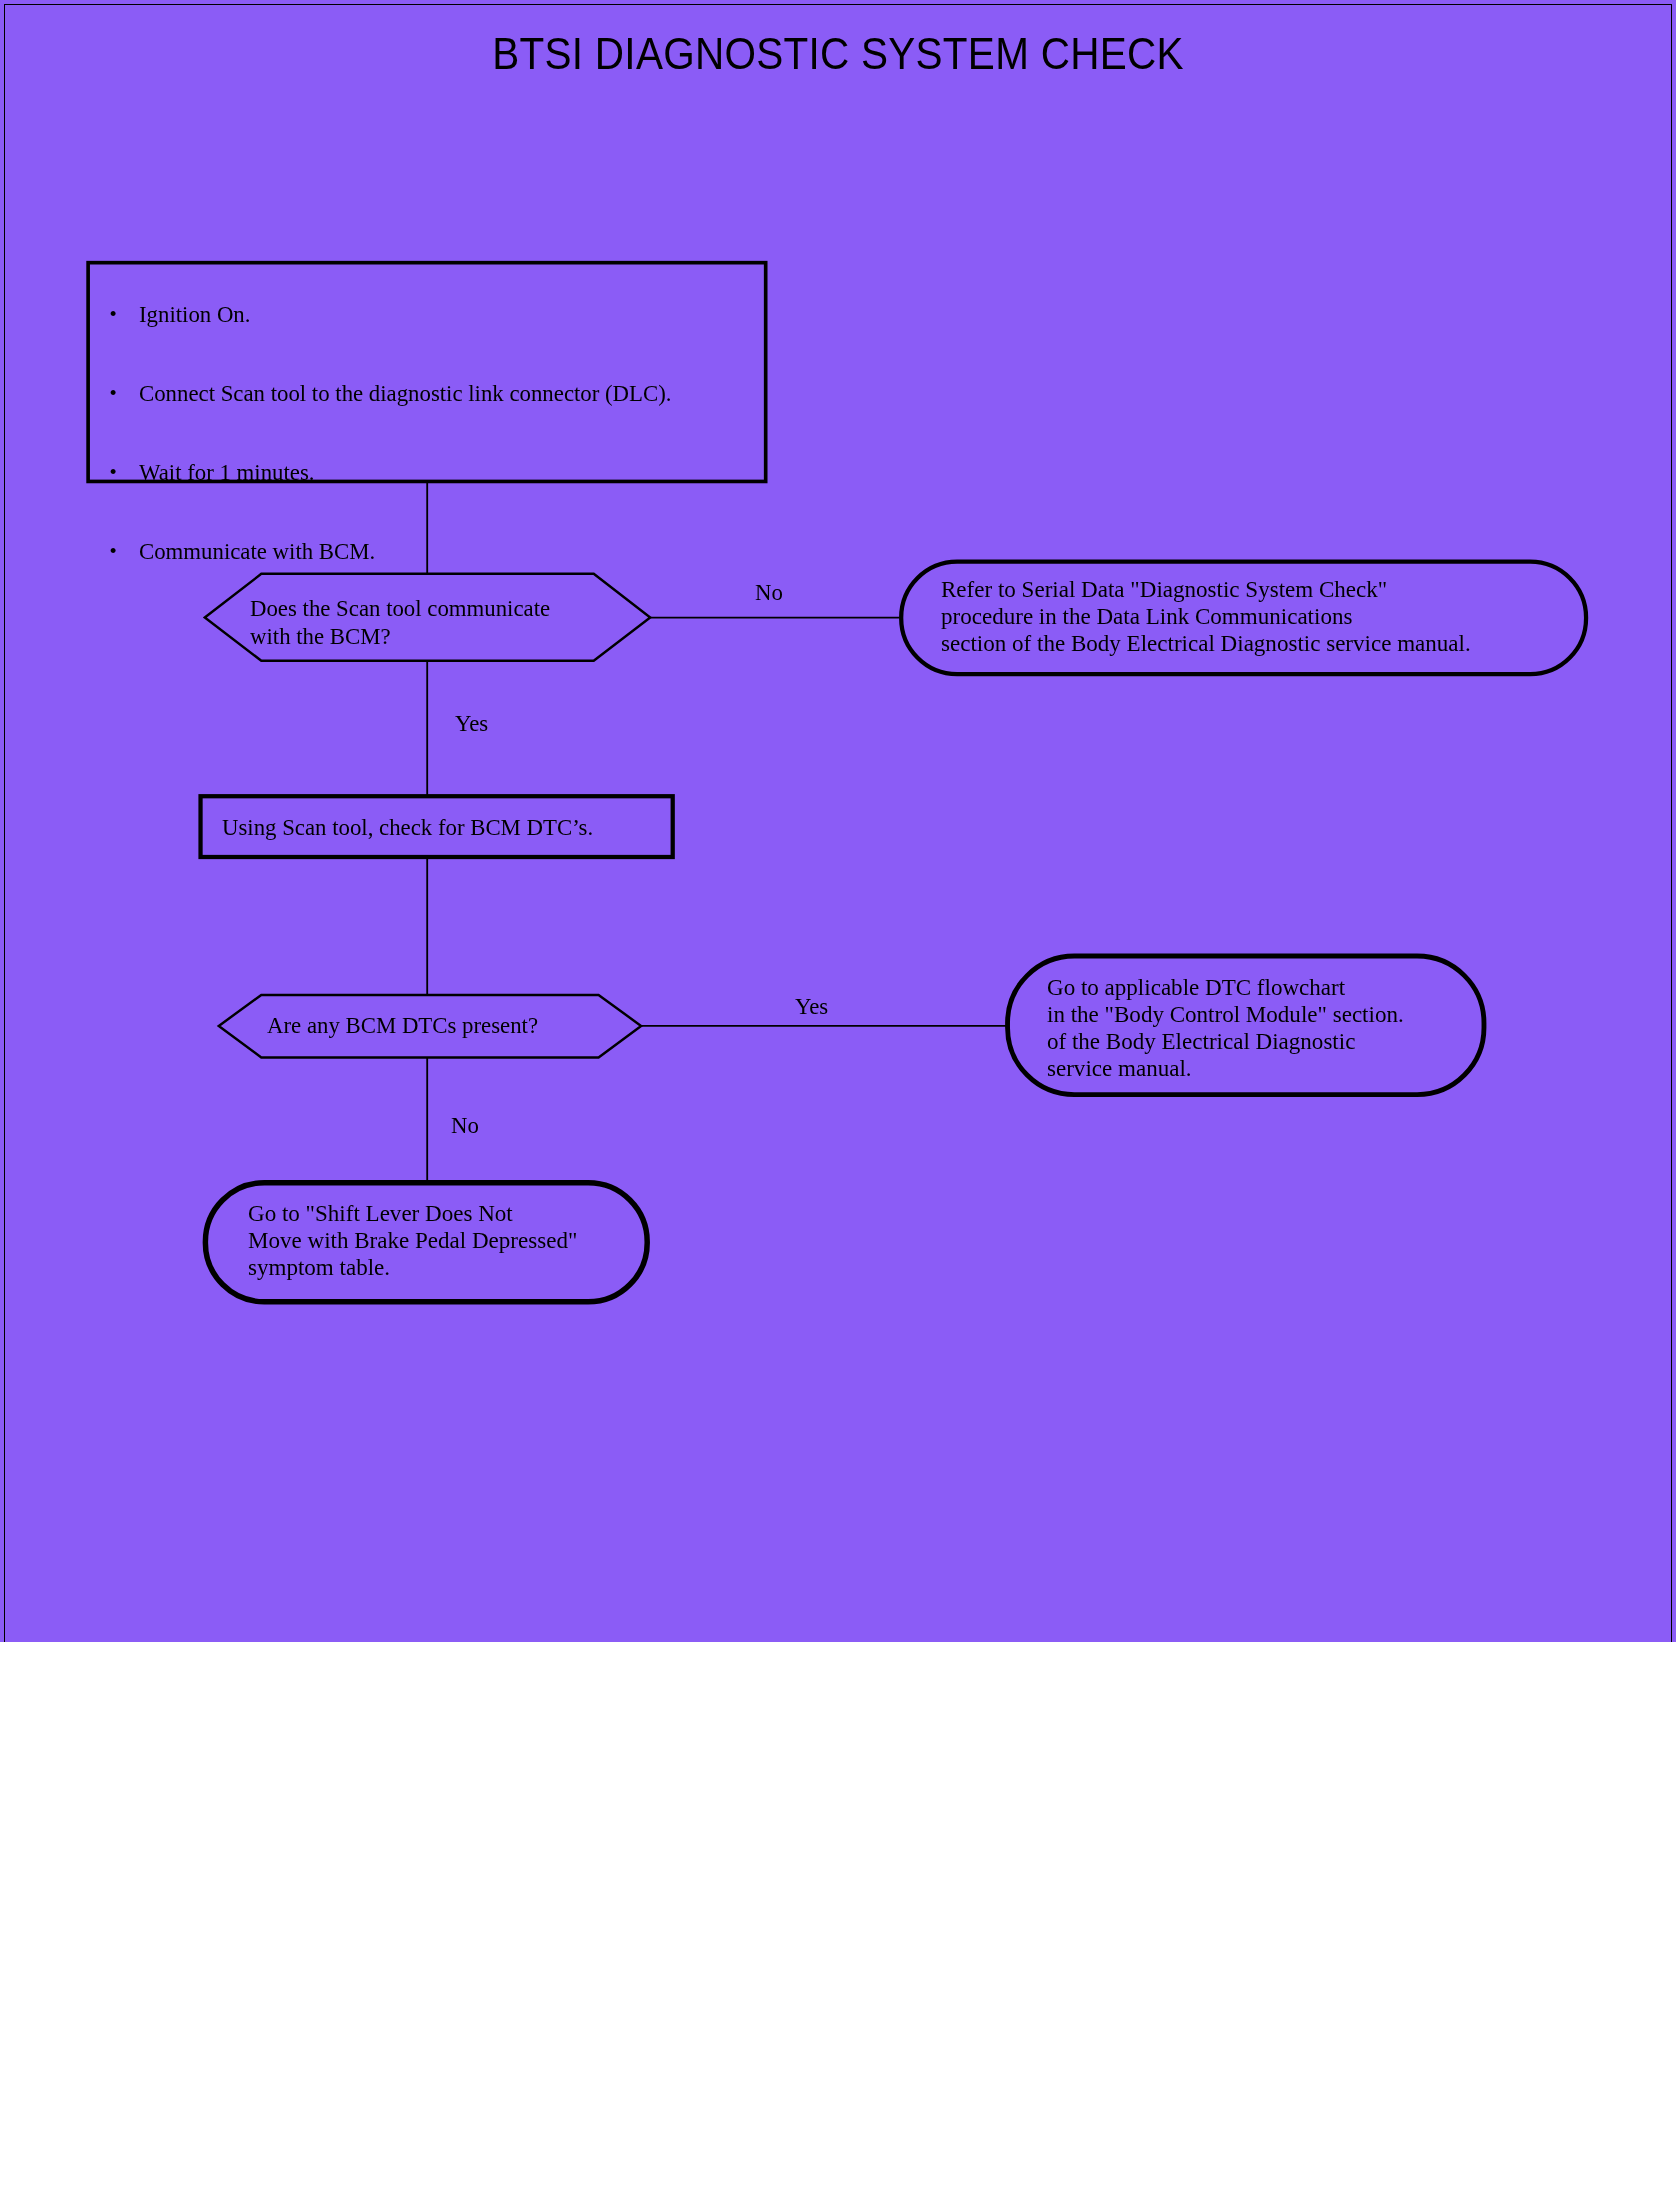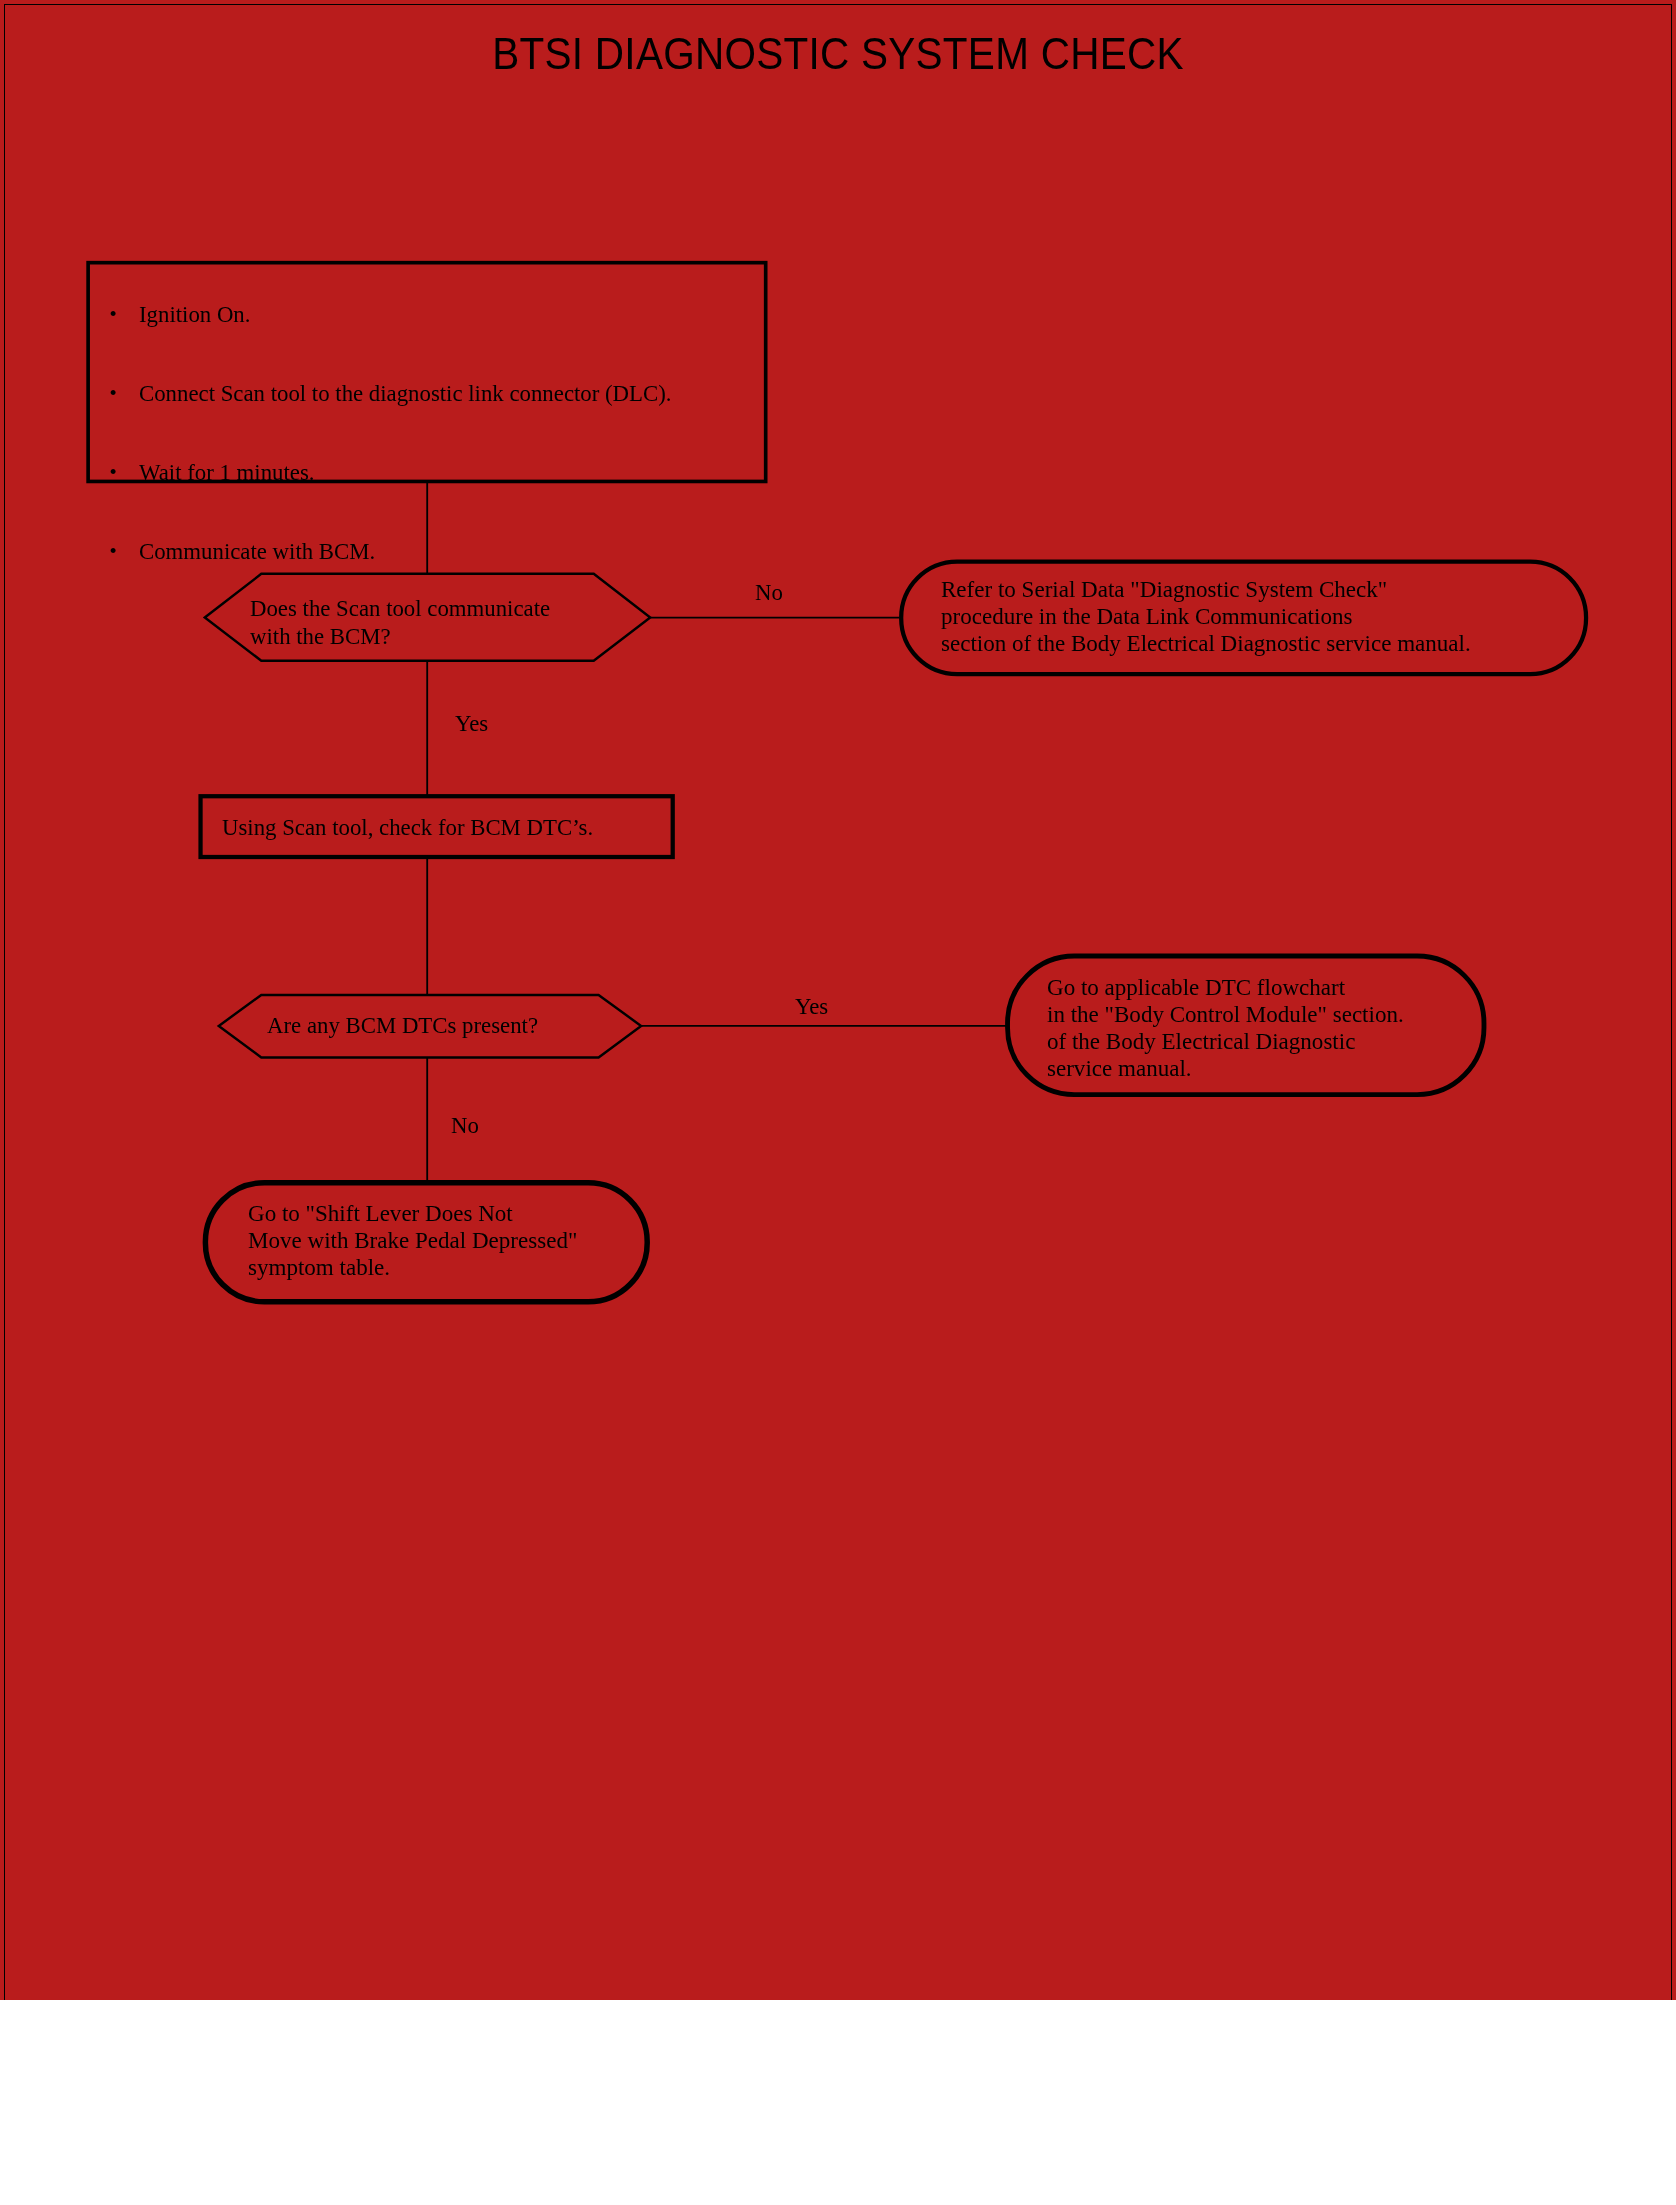--- a/index.html
+++ b/index.html
@@ -3,22 +3,22 @@
 <meta charset="utf-8">
 <style>
   html, body {
     margin: 0;
     padding: 0;
     background: #ffffff;
   }
   #page {
     position: relative;
     width: 1676px;
-    height: 2000px;
-    background: #b91c1c;
+    height: 1642px;
+    background: #8b5cf6;
     overflow: hidden;
     font-family: "Liberation Serif", "DejaVu Serif", serif;
     color: #000000;
   }
   
   #page-frame {
     position: absolute;
     left: 3.6px;
     top: 3.6px;
     width: 1668px;

